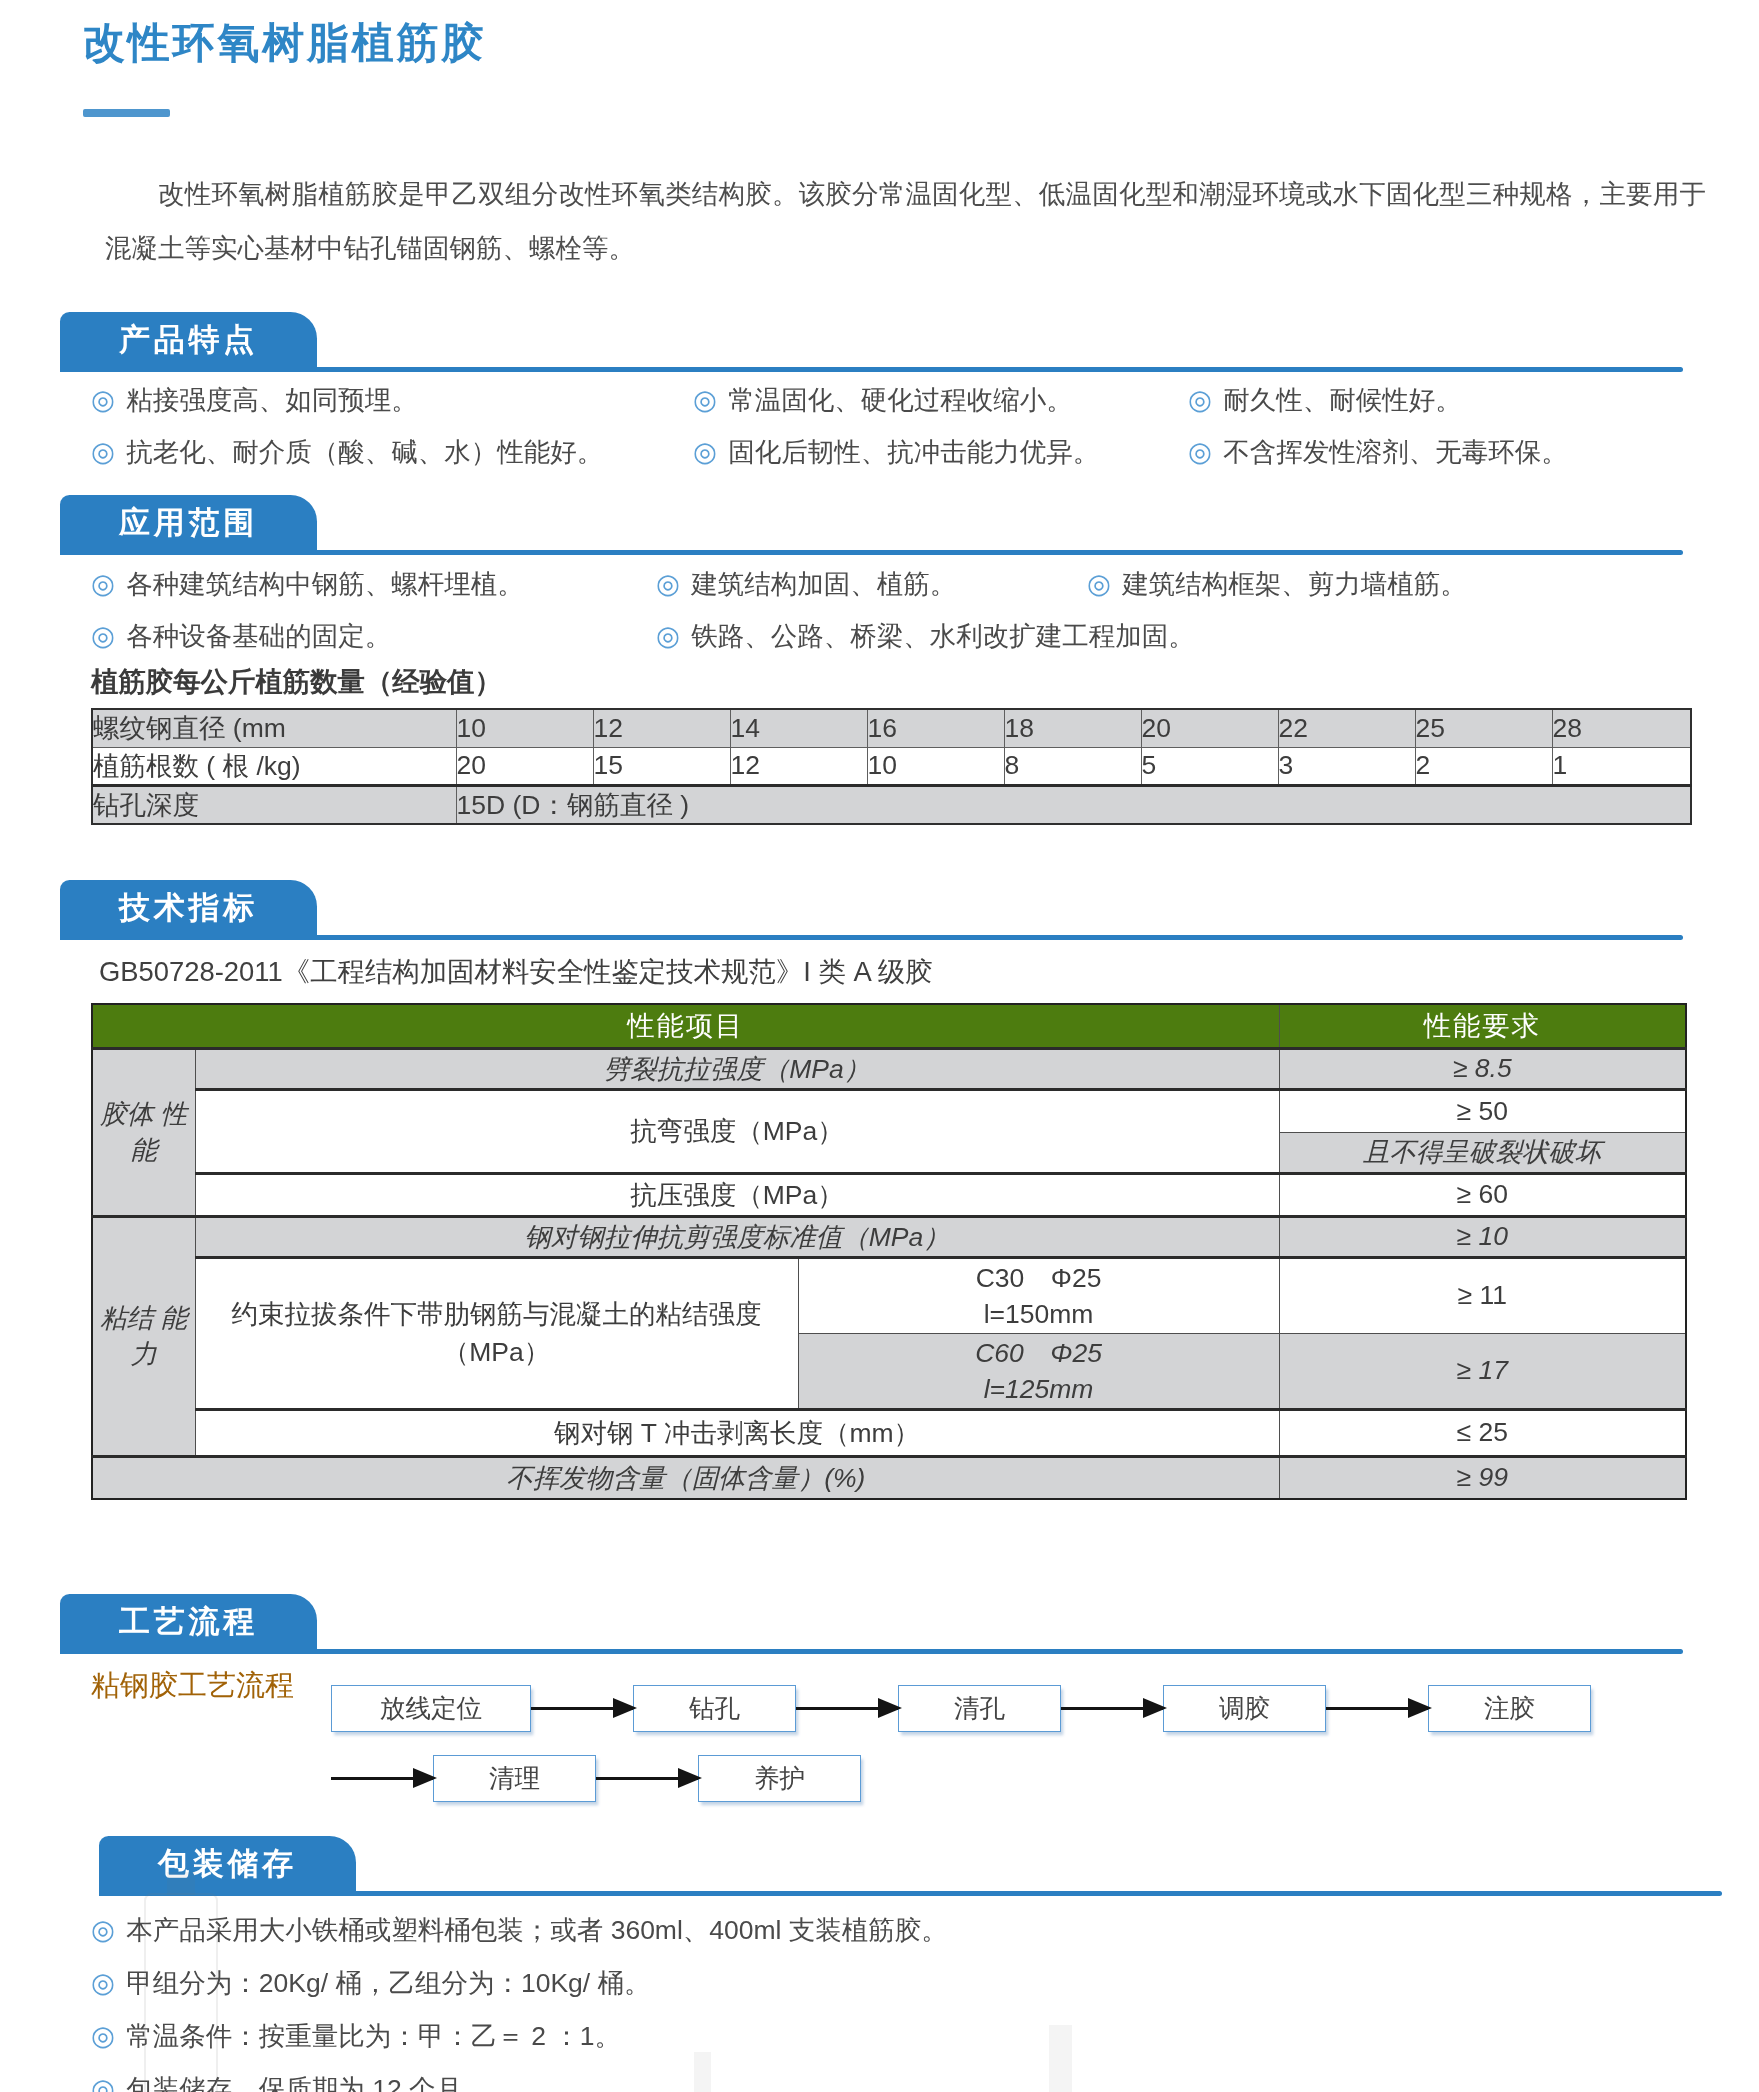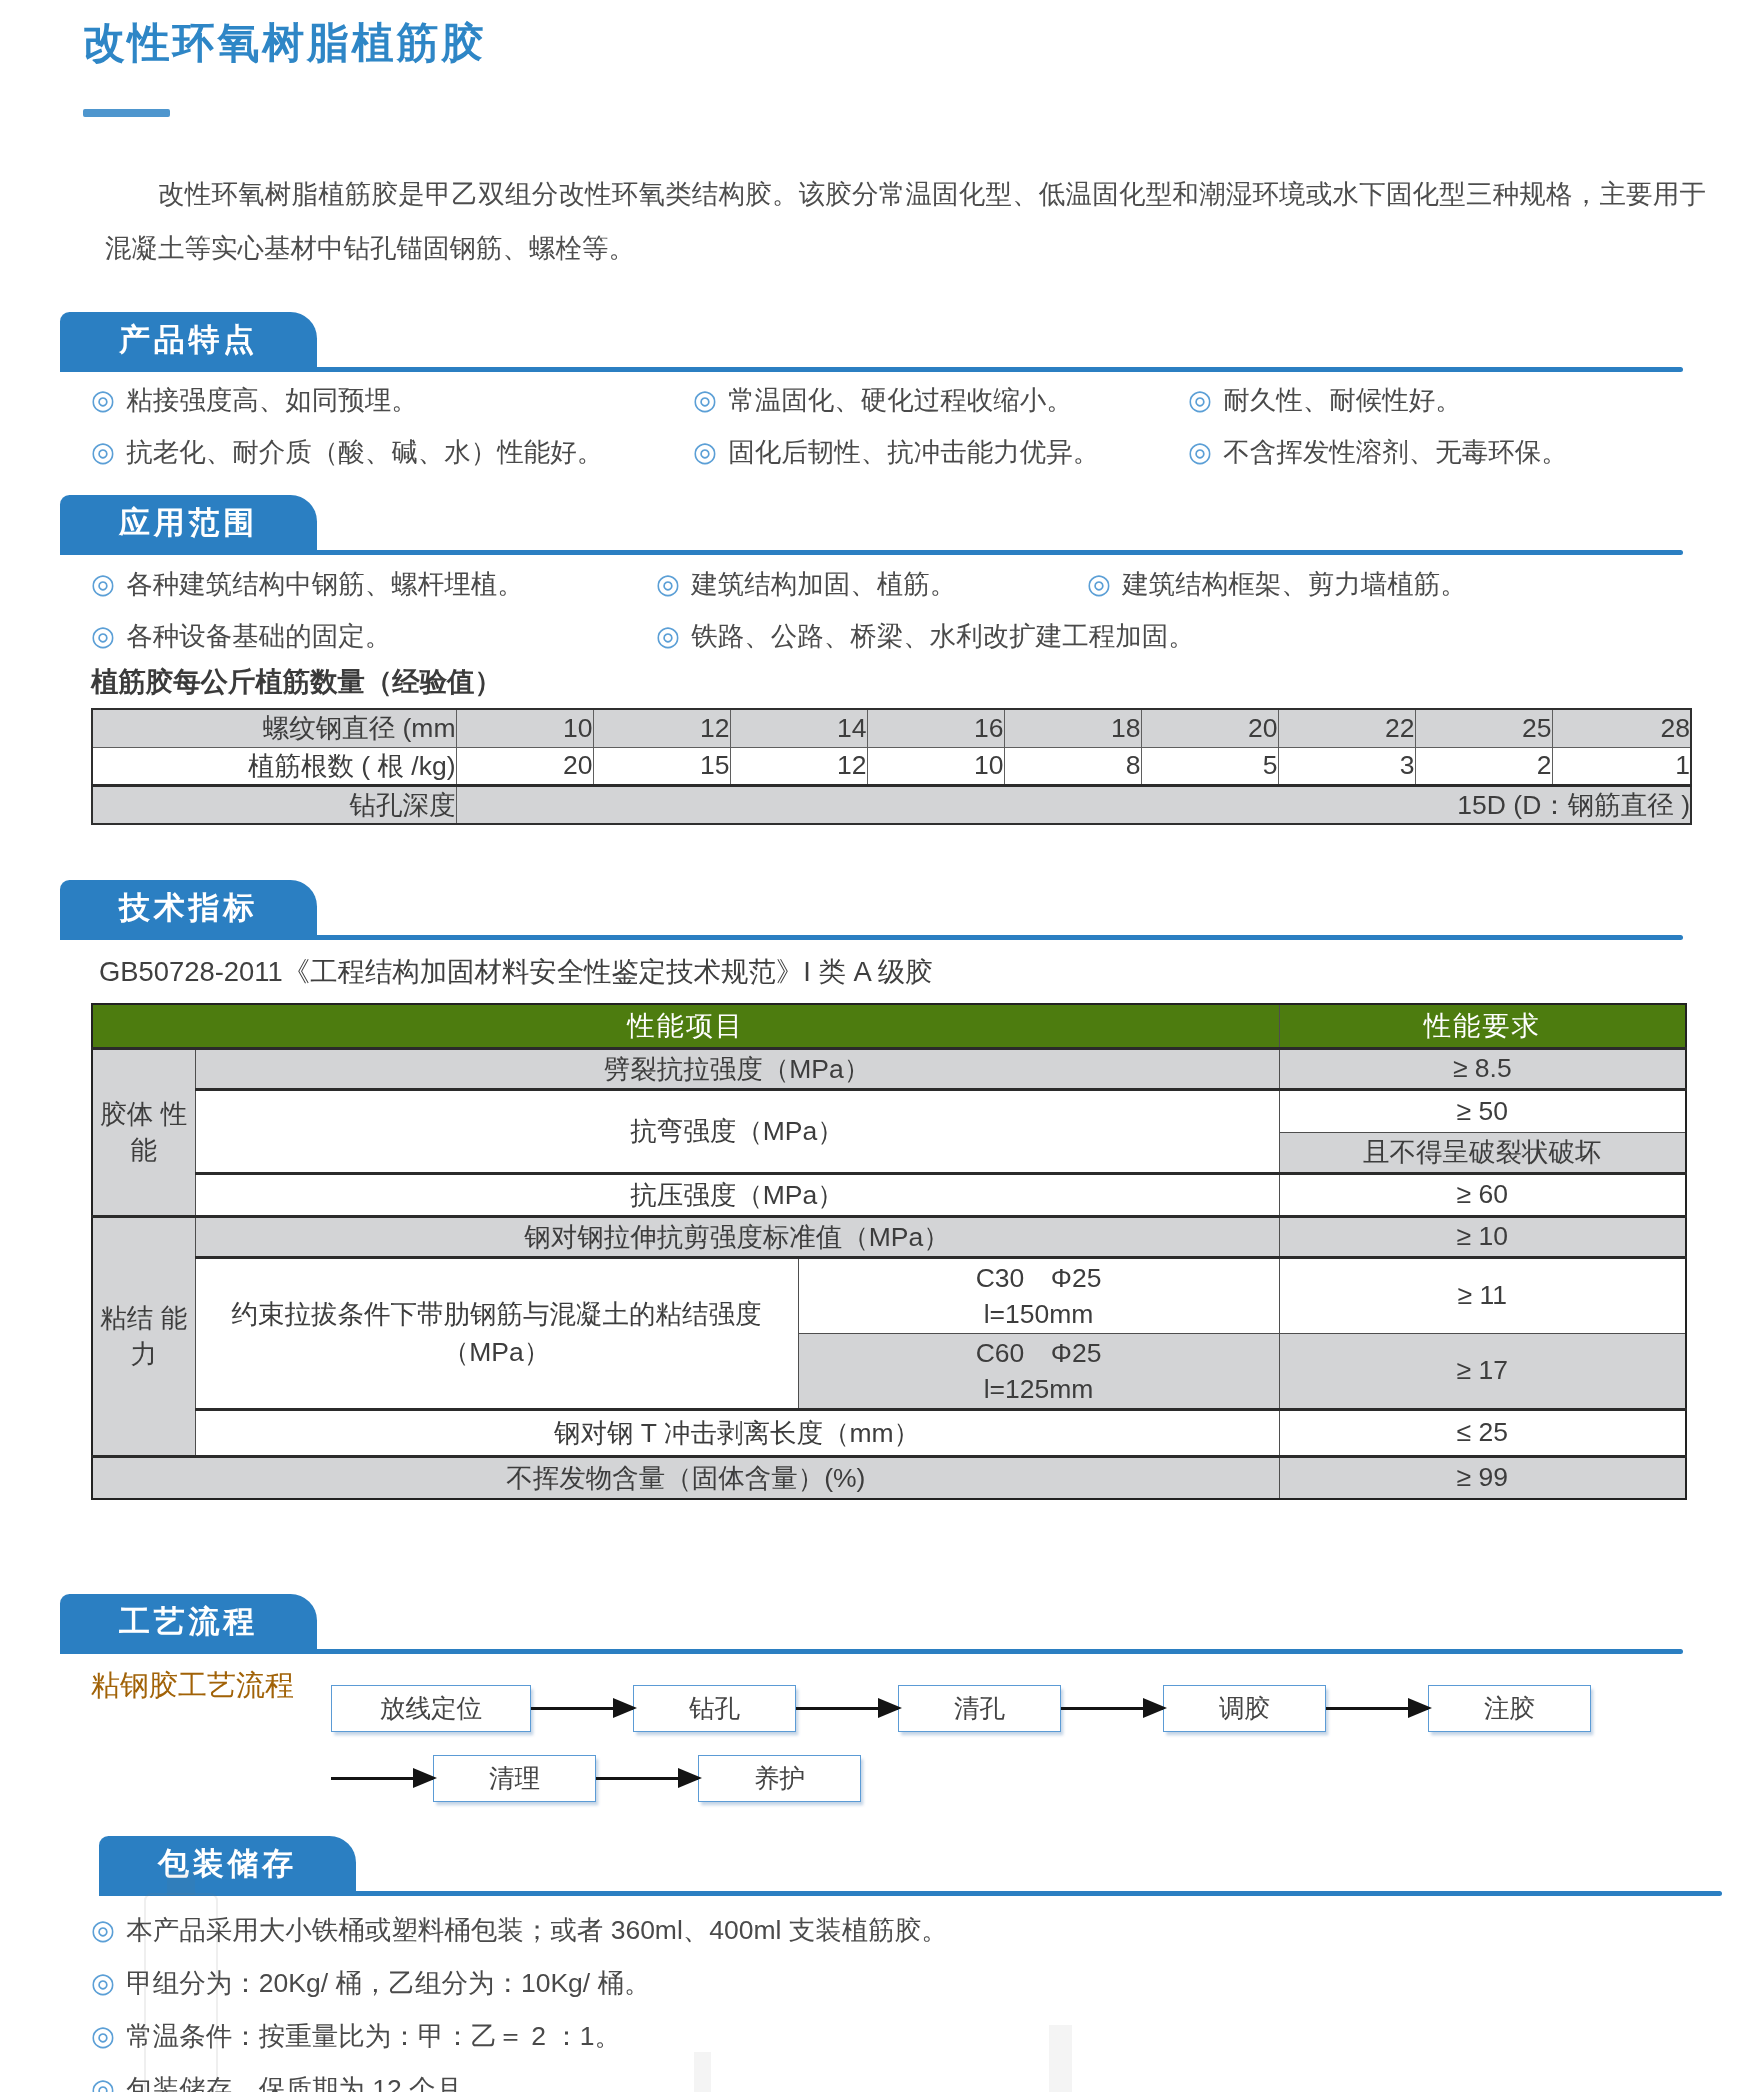--- a/index.html
+++ b/index.html
@@ -29,33 +29,33 @@
   .b-row { display:flex; margin-bottom:16px; }
   .b-item { display:flex; align-items:center; gap:11.4px; }
   .ring { color:#5b9fd6; font-size:27.4px; line-height:1; }
   .fw1 { width:602px; } .fw2 { width:495px; }
   .aw1 { width:565px; } .aw2 { width:431px; }
 
   
   .tbl-title { position:absolute; left:91px; top:664px; font-size:27.4px; font-weight:bold; color:#3b3b3b; }
   table.rebar { position:absolute; left:91px; top:708px; width:1601px; border-collapse:collapse;
     table-layout:fixed; font-size:26.5px; color:#3d3d3d; border:2.8px solid #2f2f2f; }
-  .rebar td { border:1.9px solid #5f5f5f; text-align:right; height:38px; }
+  .rebar td { border:1.9px solid #5f5f5f; text-align:left; height:38px; }
   .rebar tr.gray td { background:#d3d4d6; }
   .rebar tr.depth td { border-top:3.8px solid #2b2b2b; }
 
   
   .gb-note { position:absolute; left:99px; top:954px; width:1594px; text-align:left;
     font-size:27.4px; color:#3f3f3f; }
   table.tech { position:absolute; left:91px; top:1003px; width:1594px; border-collapse:collapse;
     table-layout:fixed; font-size:26.5px; color:#3d3d3d; border:2.8px solid #222; }
   .tech th, .tech td { border:1.9px solid #4e4e4e; text-align:center; }
   .tech thead th { background:#4d7c0f; color:#fff; font-weight:normal; font-size:27.4px;
     letter-spacing:1.9px; height:44px; }
-  .tech td.g { background:#d3d4d6; }
+  .tech td.g { background:#d3d4d6;font-style:italic; }
   .tech tr.hmajor td { border-top-width:3.8px; border-top-color:#2b2b2b; }
   .tech tr.hthin td { border-top-width:1.9px; border-top-color:#8a8a8a; }
   .h43 { height:41px; } .h45 { height:43px; } .h80 { height:76px; } .h50 { height:47px; }
   .spec-line { display:block; line-height:36px; }
   .wrap-label { line-height:38px; padding:0 13.2px; }
 
   
   .flow-subtitle { position:absolute; left:91px; top:1666px; font-size:29px; color:#a16207; }
   .flow-row { position:absolute; left:331px; display:flex; align-items:center; }
   .flow-box { height:47px; border:1.9px solid #5b9bd5; background:#fff; display:flex;

